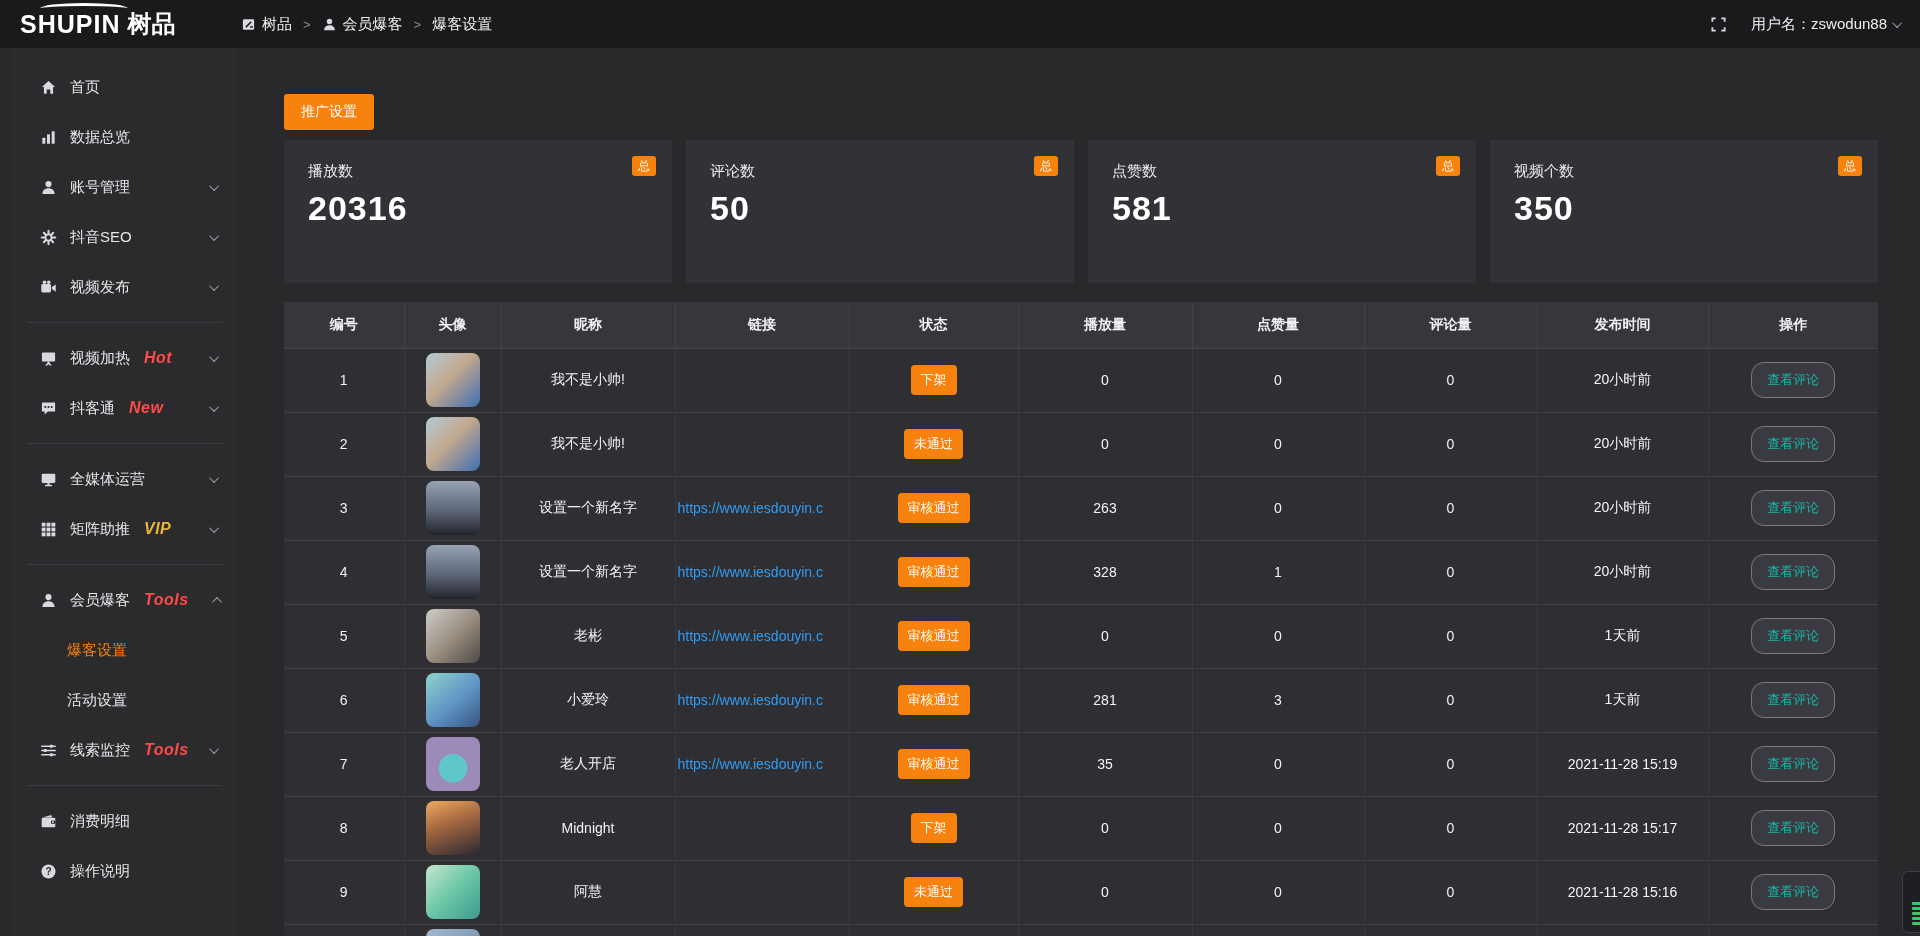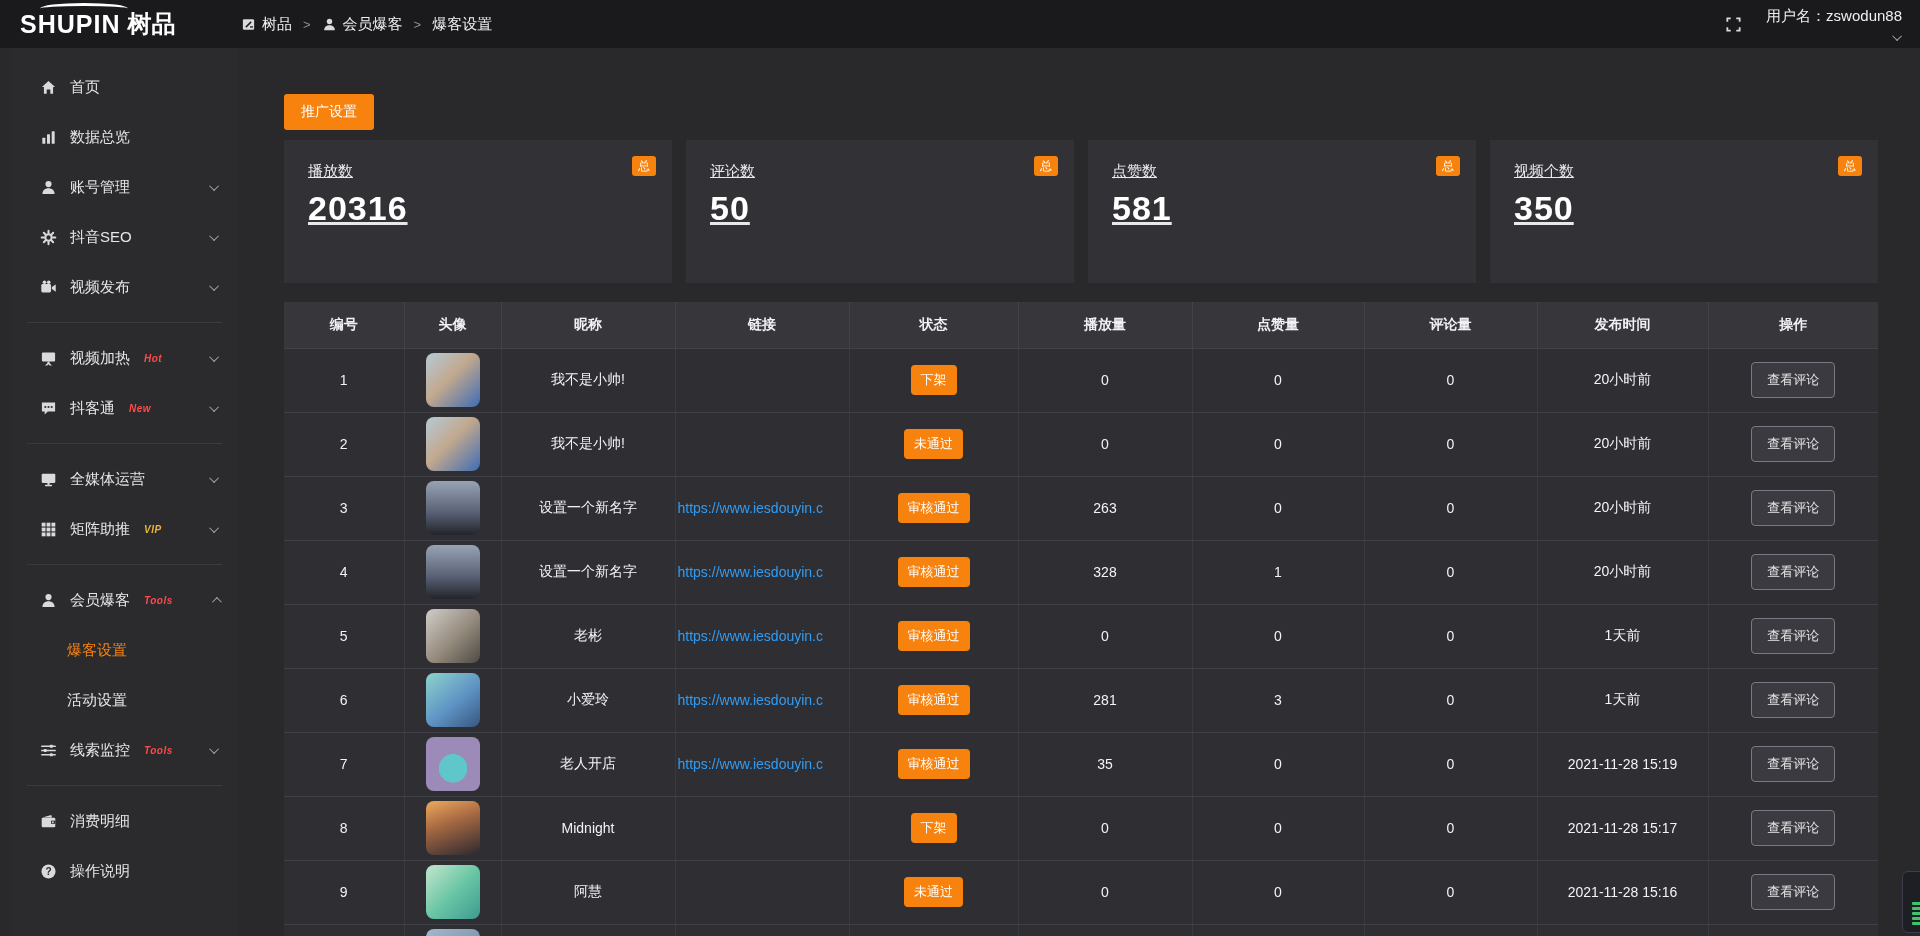--- a/index.html
+++ b/index.html
@@ -14,55 +14,55 @@
   .logo-en{font-weight:bold;font-size:25px;letter-spacing:1px;color:#fff;}
   .logo-cn{font-weight:bold;font-size:24px;margin-left:7px;color:#fff;}
   .breadcrumb{display:flex;align-items:center;gap:11px;margin-left:16px;font-size:15px;color:#efeff2;}
   .bc-item{display:flex;align-items:center;gap:6px;cursor:pointer;}
   .bc-sep{color:#8d8d93;font-size:13px;}
   .bc-icon{width:15px;height:15px;display:inline-flex;}
   .bc-icon svg{width:15px;height:15px;}
   .topbar-right{margin-left:auto;display:flex;align-items:center;gap:24px;padding-right:18px;font-size:15px;color:#efeff2;}
   .fs-icon{width:17px;height:17px;display:inline-flex;cursor:pointer;}
   .fs-icon svg{width:17px;height:17px;}
-  .username{display:flex;align-items:center;gap:8px;cursor:pointer;flex-direction:column;}
+  .username{display:flex;align-items:center;gap:8px;cursor:pointer;}
 
   
   .sidebar{position:absolute;top:48px;left:12px;width:225px;height:888px;background:#2b2b2e;padding-top:14px;z-index:10;}
   .menu-item{display:flex;align-items:center;height:50px;padding:0 18px 0 28px;cursor:pointer;color:#e6e6e9;font-size:15px;white-space:nowrap;}
   .menu-icon{width:17px;height:17px;margin-right:13px;display:inline-flex;flex:none;}
   .menu-icon svg{width:17px;height:17px;}
-  .menu-badge{font-size:10px;font-style:italic;font-weight:bold;margin-left:14px;letter-spacing:.5px;}
+  .menu-badge{font-size:16px;font-style:italic;font-weight:bold;margin-left:14px;letter-spacing:.5px;}
   .chev{margin-left:auto;width:7px;height:7px;border-left:1.6px solid #a4a4aa;border-bottom:1.6px solid #a4a4aa;flex:none;}
   .chev.down{transform:rotate(-45deg) translateY(-2px);}
   .chev.up{transform:rotate(135deg) translateY(-2px);}
   .divider{height:1px;background:#3b3b3f;margin:10px 15px;}
   .menu-item.sub{padding-left:55px;}
   .menu-item.sub-active{color:var(--accent);}
 
   
   .main{position:absolute;left:225px;top:52px;width:1695px;height:888px;padding:42px 0 0 59px;}
   .promo-btn{background:var(--accent);color:#fff;border:none;border-radius:3px;font-size:14px;padding:9px 17px;cursor:pointer;font-family:inherit;display:block;}
-  .cards{display:flex;gap:14px;margin-top:10px;width:1594px;text-decoration:underline;}
+  .cards{display:flex;gap:14px;margin-top:10px;width:1594px;}
   .stat-card{position:relative;flex:1;height:143px;background:#323236;padding:22px 24px;}
   .stat-label{font-size:15px;color:#ebebee;}
   .stat-value{font-size:34px;font-weight:bold;color:#fff;margin-top:8px;letter-spacing:1px;}
   .stat-badge{position:absolute;top:16px;right:16px;background:var(--accent);color:#fff;font-size:12px;line-height:1;padding:4px 6px;border-radius:3px;}
 
   .table-wrap{margin-top:19px;width:1594px;}
   table{border-collapse:collapse;table-layout:fixed;width:1594px;}
   thead th{height:46px;background:#37373b;font-size:14px;font-weight:bold;color:#f1f1f4;border-right:1px solid #424248;border-bottom:1px solid #424248;}
   thead th:last-child{border-right:none;}
   tbody td{height:64px;background:#2f2f33;text-align:center;font-size:14px;color:#f3f3f5;border-right:1px solid #393940;border-bottom:1px solid #404048;overflow:hidden;}
   tbody td:last-child{border-right:none;}
   td.link-cell{text-align:left;padding:0 2px;white-space:nowrap;}
   .link{color:var(--link);cursor:pointer;}
   .status-badge{display:inline-block;background:var(--accent);color:#fff;font-size:13px;padding:6px 10px;border-radius:4px;white-space:nowrap;}
   .avatar{width:54px;height:54px;border-radius:8px;margin:0 auto;}
-  .action-btn{background:#3a3a40;border:1px solid #797981;color:#e5e5e5;font-size:13px;padding:8px 15px;border-radius:4px;cursor:pointer;font-family:inherit;white-space:nowrap;}
+  .action-btn{background:#3a3a40;border:1px solid #797981;color:#14b8a6;font-size:13px;padding:8px 15px;border-radius:13px;cursor:pointer;font-family:inherit;white-space:nowrap;}
 
   
   .floating-widget{position:absolute;left:1902px;top:871px;width:72px;height:62px;background:#1e1e25;border:1px solid #3e3e4a;border-radius:6px;z-index:30;cursor:pointer;}
   .fw-bars{position:absolute;left:9px;bottom:7px;}
   .fw-bar{width:11px;height:3px;background:#3ec46a;margin-top:2px;border-radius:1px;}
 </style>
 </head>
 <body>
 
 <div class="app">

